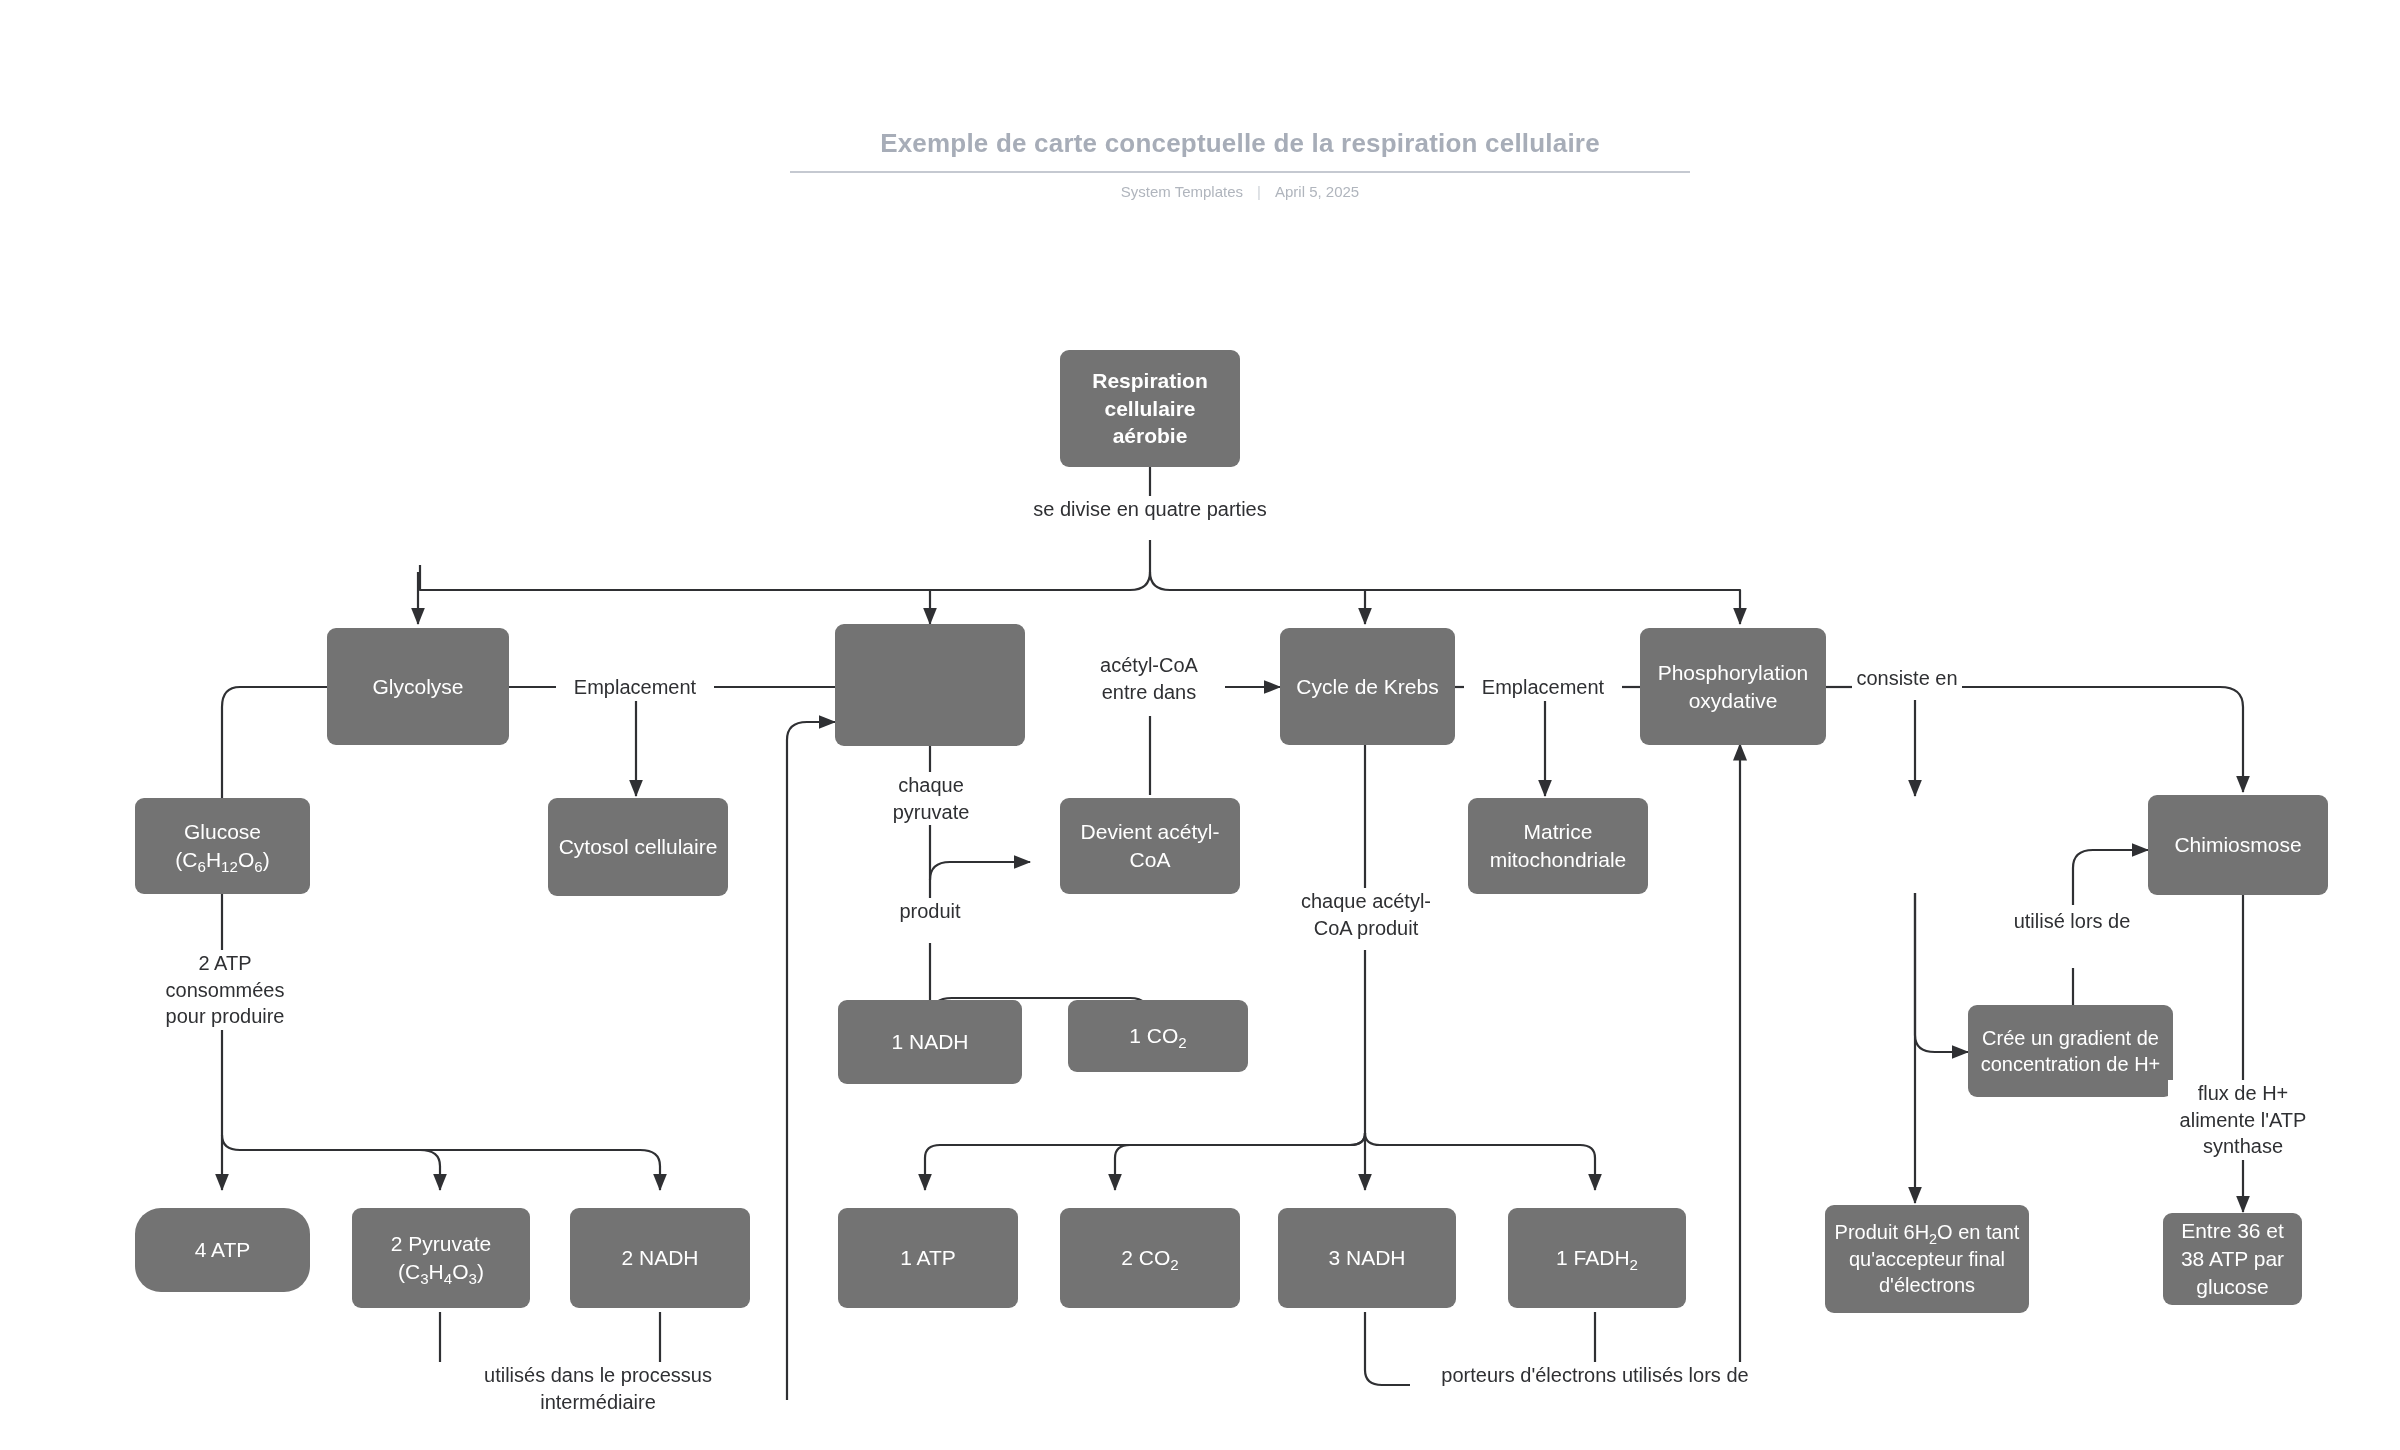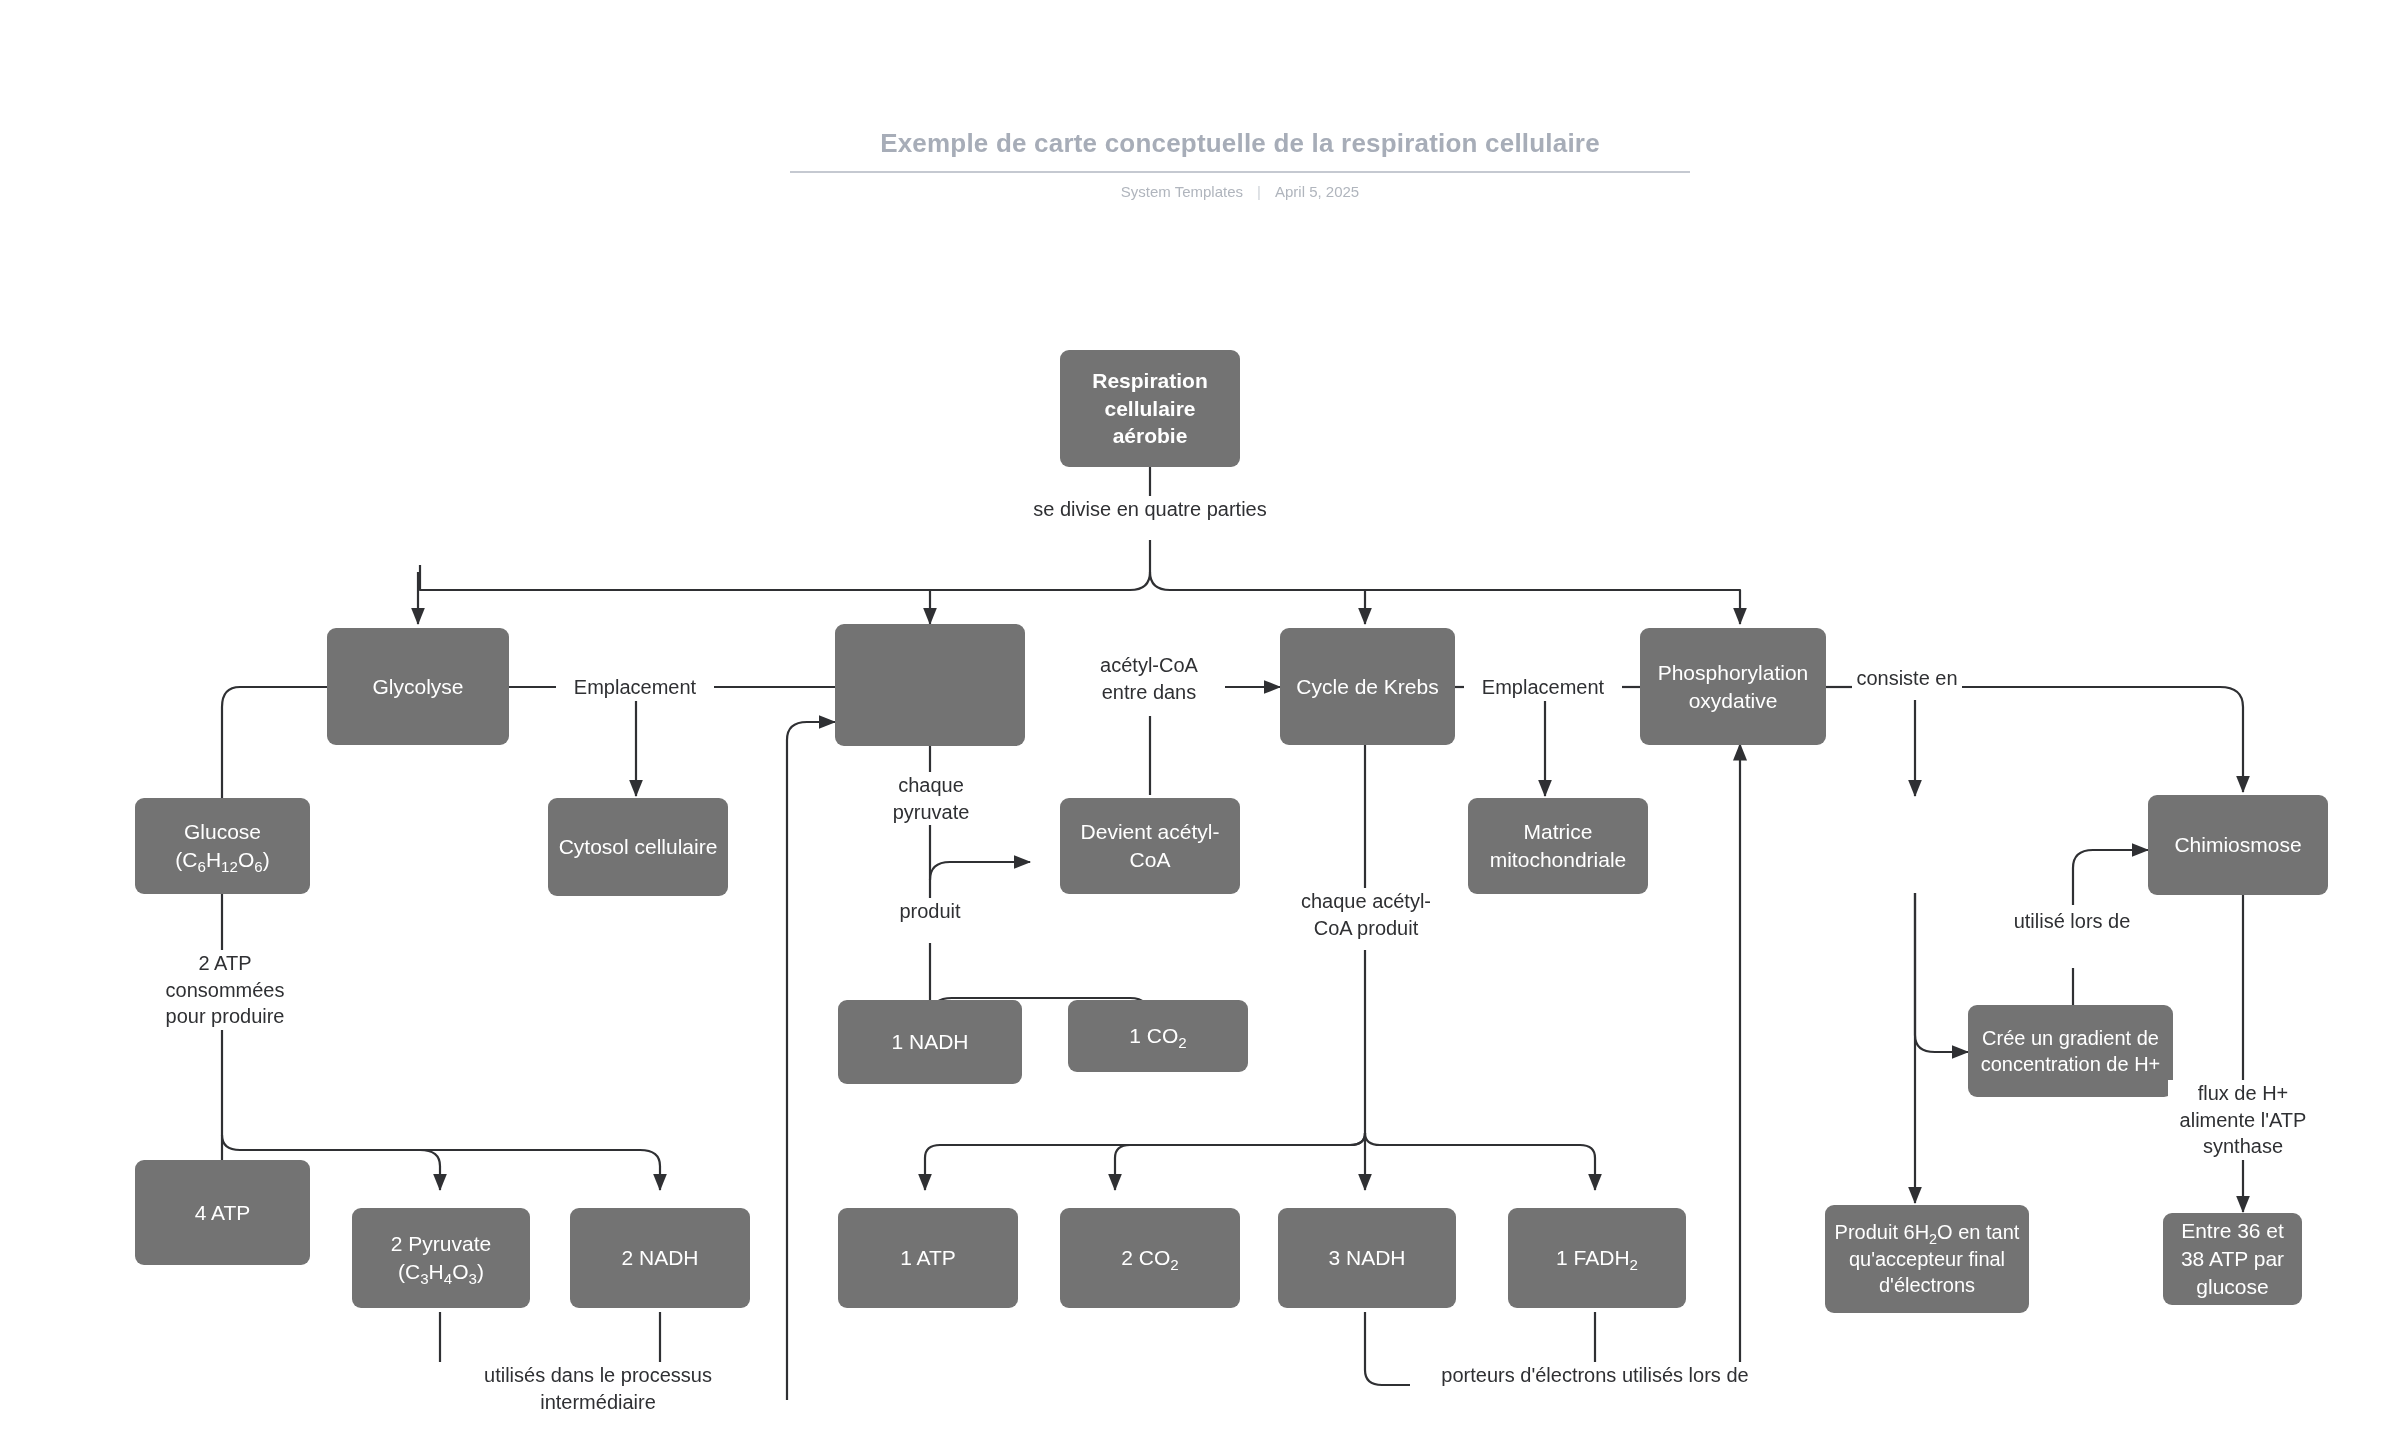--- a/index.html
+++ b/index.html
@@ -189,21 +189,21 @@
   </div>
 
   <div class="node" style="left:838px;top:1000px;width:184px;height:84px;">
     <span class="t">1 NADH</span>
   </div>
 
   <div class="node" style="left:1056px;top:1000px;width:180px;height:72px;margin-left:12px;">
     <span class="t">1 CO<sub>2</sub></span>
   </div>
 
-  <div class="node" style="left:135px;top:1160px;width:175px;height:105px;">
+  <div class="node" style="left:135px;top:1208px;width:175px;height:84px;border-radius:26px;">
     <span class="t">4 ATP</span>
   </div>
 
   <div class="node" style="left:352px;top:1208px;width:178px;height:100px;">
     <span class="t">2 Pyruvate<br>(C<sub>3</sub>H<sub>4</sub>O<sub>3</sub>)</span>
   </div>
 
   <div class="node" style="left:570px;top:1208px;width:180px;height:100px;">
     <span class="t">2 NADH</span>
   </div>

